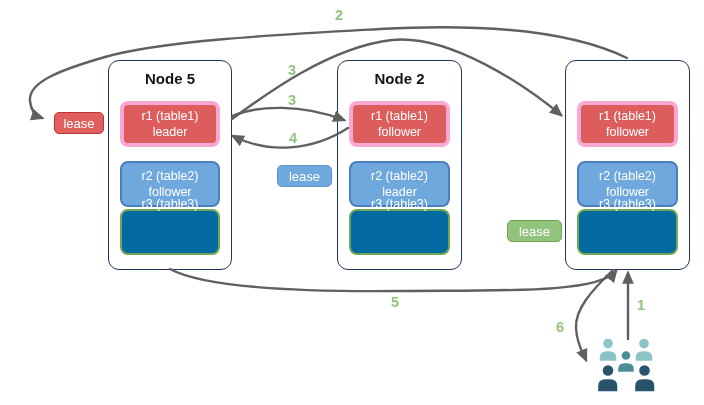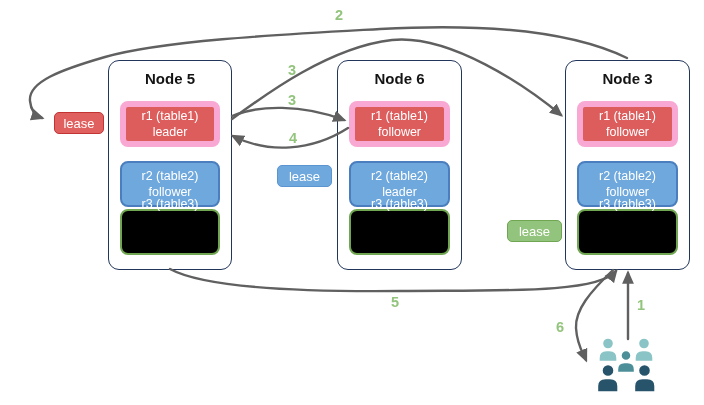--- a/index.html
+++ b/index.html
@@ -14,23 +14,23 @@
   .node-title{
     position:absolute;top:9px;left:0;right:0;text-align:center;
     font-weight:bold;font-size:15px;color:#141414;
   }
   .replica{
     position:absolute;left:11px;right:11px;height:46px;border-radius:8px;
     color:#fff;font-size:12.5px;line-height:1.3;
     display:flex;flex-direction:column;align-items:center;justify-content:center;
     text-align:center;box-sizing:border-box;
   }
-  .replica.red{background:#dd5c5c;border:6px solid #f9a8d4;}
+  .replica.red{background:#dd5c5c;border:4px solid #f9a8d4;}
   .replica.blue{background:#6fa8dc;border:2px solid #4a7ebf;}
-  .replica.green{background:#000000;border:2px solid #70a651;gap:40px;}
+  .replica.green{background:#0369a1;border:2px solid #70a651;gap:40px;}
   .pos-r1{top:40px}.pos-r2{top:100px}.pos-r3{top:148px}
   .lease{
     position:absolute;height:22px;border-radius:5px;color:#fff;font-size:13px;
     display:flex;align-items:center;justify-content:center;z-index:2;box-sizing:border-box;
   }
   .lease.red{left:54px;top:112px;width:50px;background:#e06060;border:1.5px solid #c23434;}
   .lease.blue{left:277px;top:165px;width:55px;background:#6fa8dc;border:1.5px solid #5b94cf;}
   .lease.green{left:507px;top:220px;width:55px;background:#93c47d;border:1.5px solid #70a651;}
   .step{
     position:absolute;color:#93c47d;font-weight:bold;font-size:14.5px;z-index:6;
@@ -53,37 +53,36 @@
       <span>r2 (table2)</span>
       <span>follower</span>
     </div>
     <div class="replica green pos-r3">
       <span>r3 (table3)</span>
       <span>follower</span>
     </div>
   </div>
 
   <div class="node" style="left:337px;width:123px;">
-    <div class="node-title">Node 6</div>
+    <div class="node-title">Node 2</div>
     <div class="replica red pos-r1">
       <span>r1 (table1)</span>
       <span>follower</span>
     </div>
     <div class="replica blue pos-r2">
       <span>r2 (table2)</span>
       <span>leader</span>
     </div>
     <div class="replica green pos-r3">
       <span>r3 (table3)</span>
       <span>follower</span>
     </div>
   </div>
 
   <div class="node" style="left:565px;width:123px;">
-    <div class="node-title">Node 3</div>
     <div class="replica red pos-r1">
       <span>r1 (table1)</span>
       <span>follower</span>
     </div>
     <div class="replica blue pos-r2">
       <span>r2 (table2)</span>
       <span>follower</span>
     </div>
     <div class="replica green pos-r3">
       <span>r3 (table3)</span>

